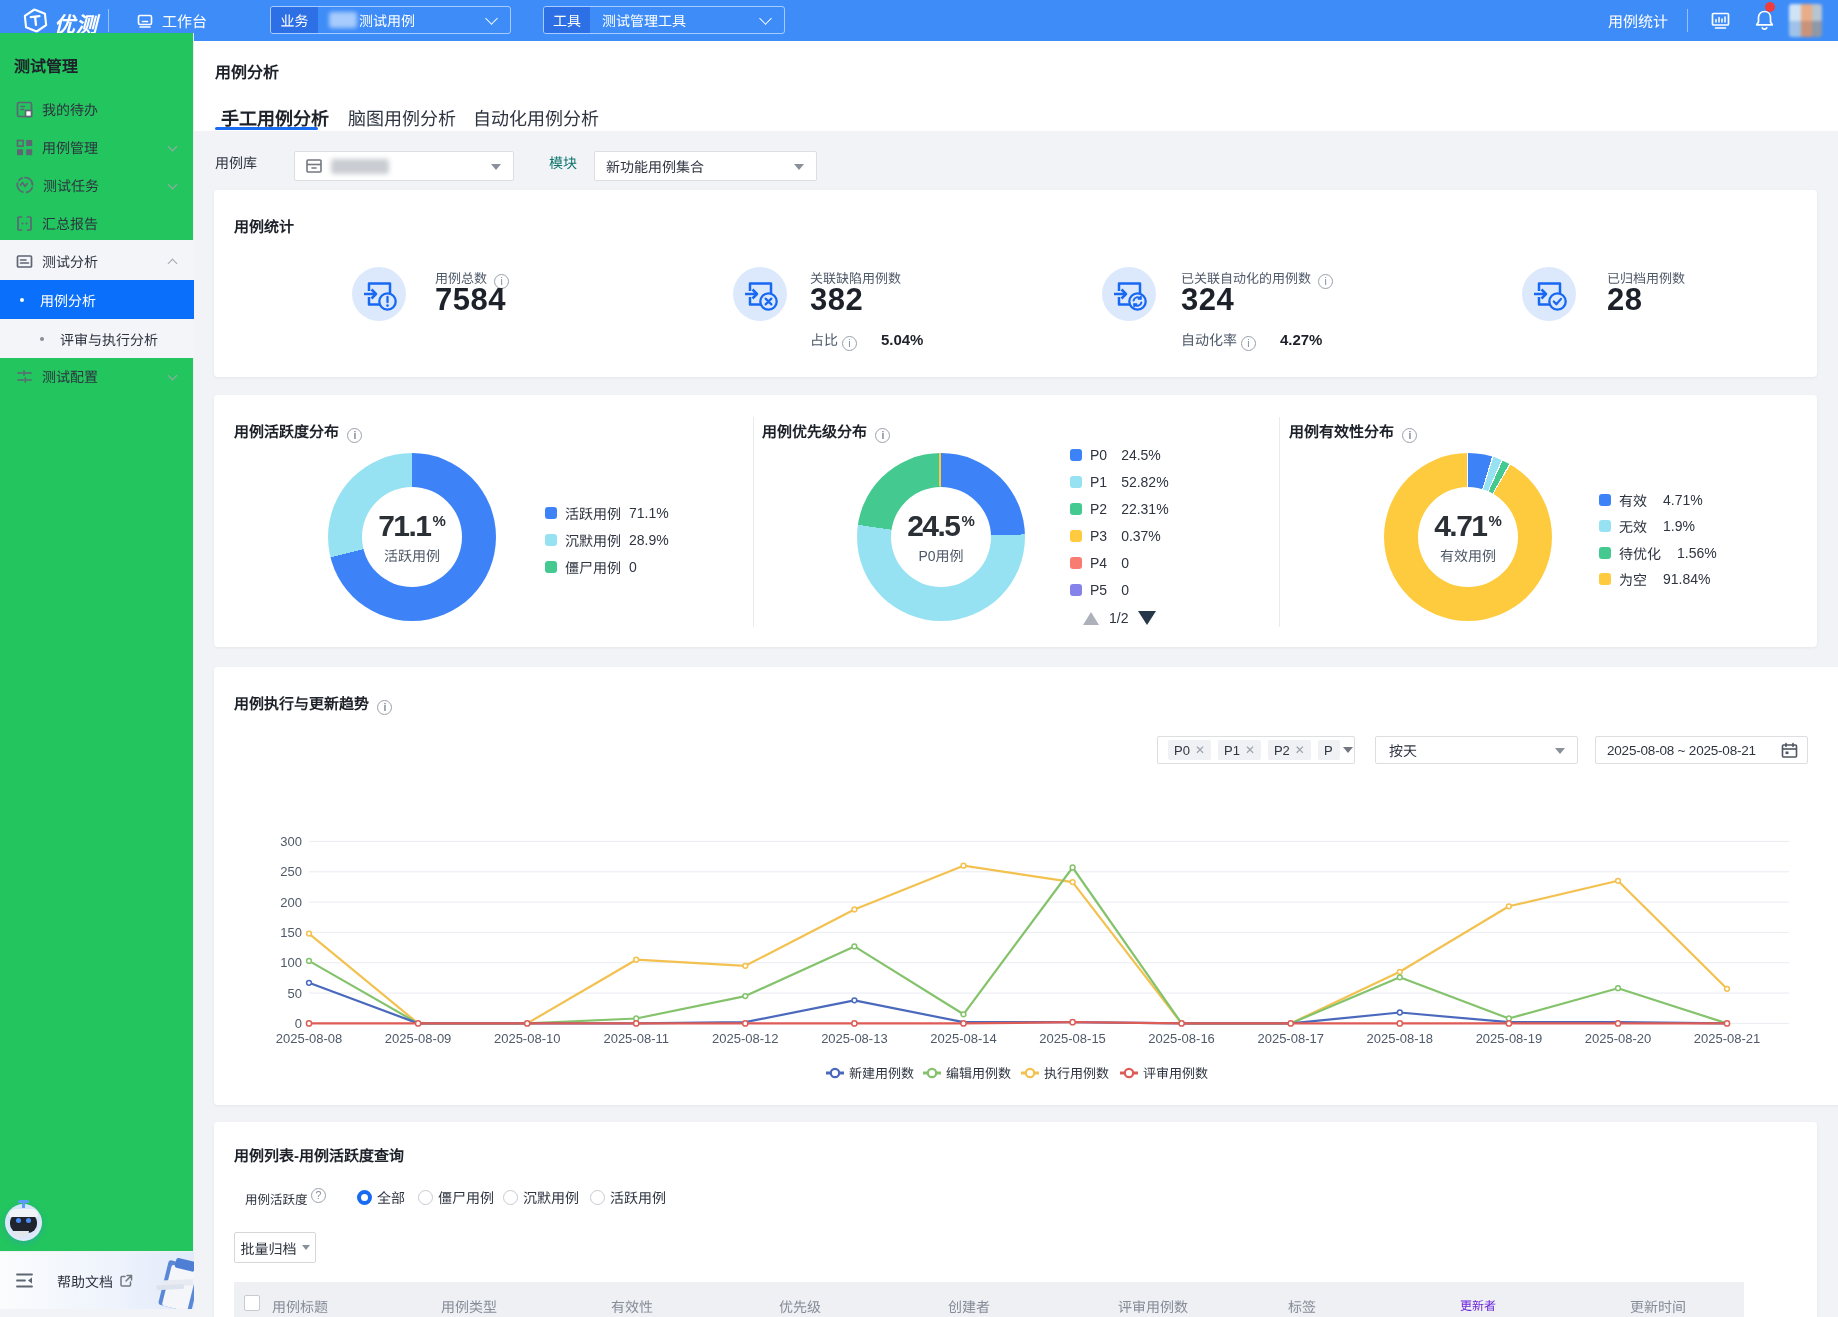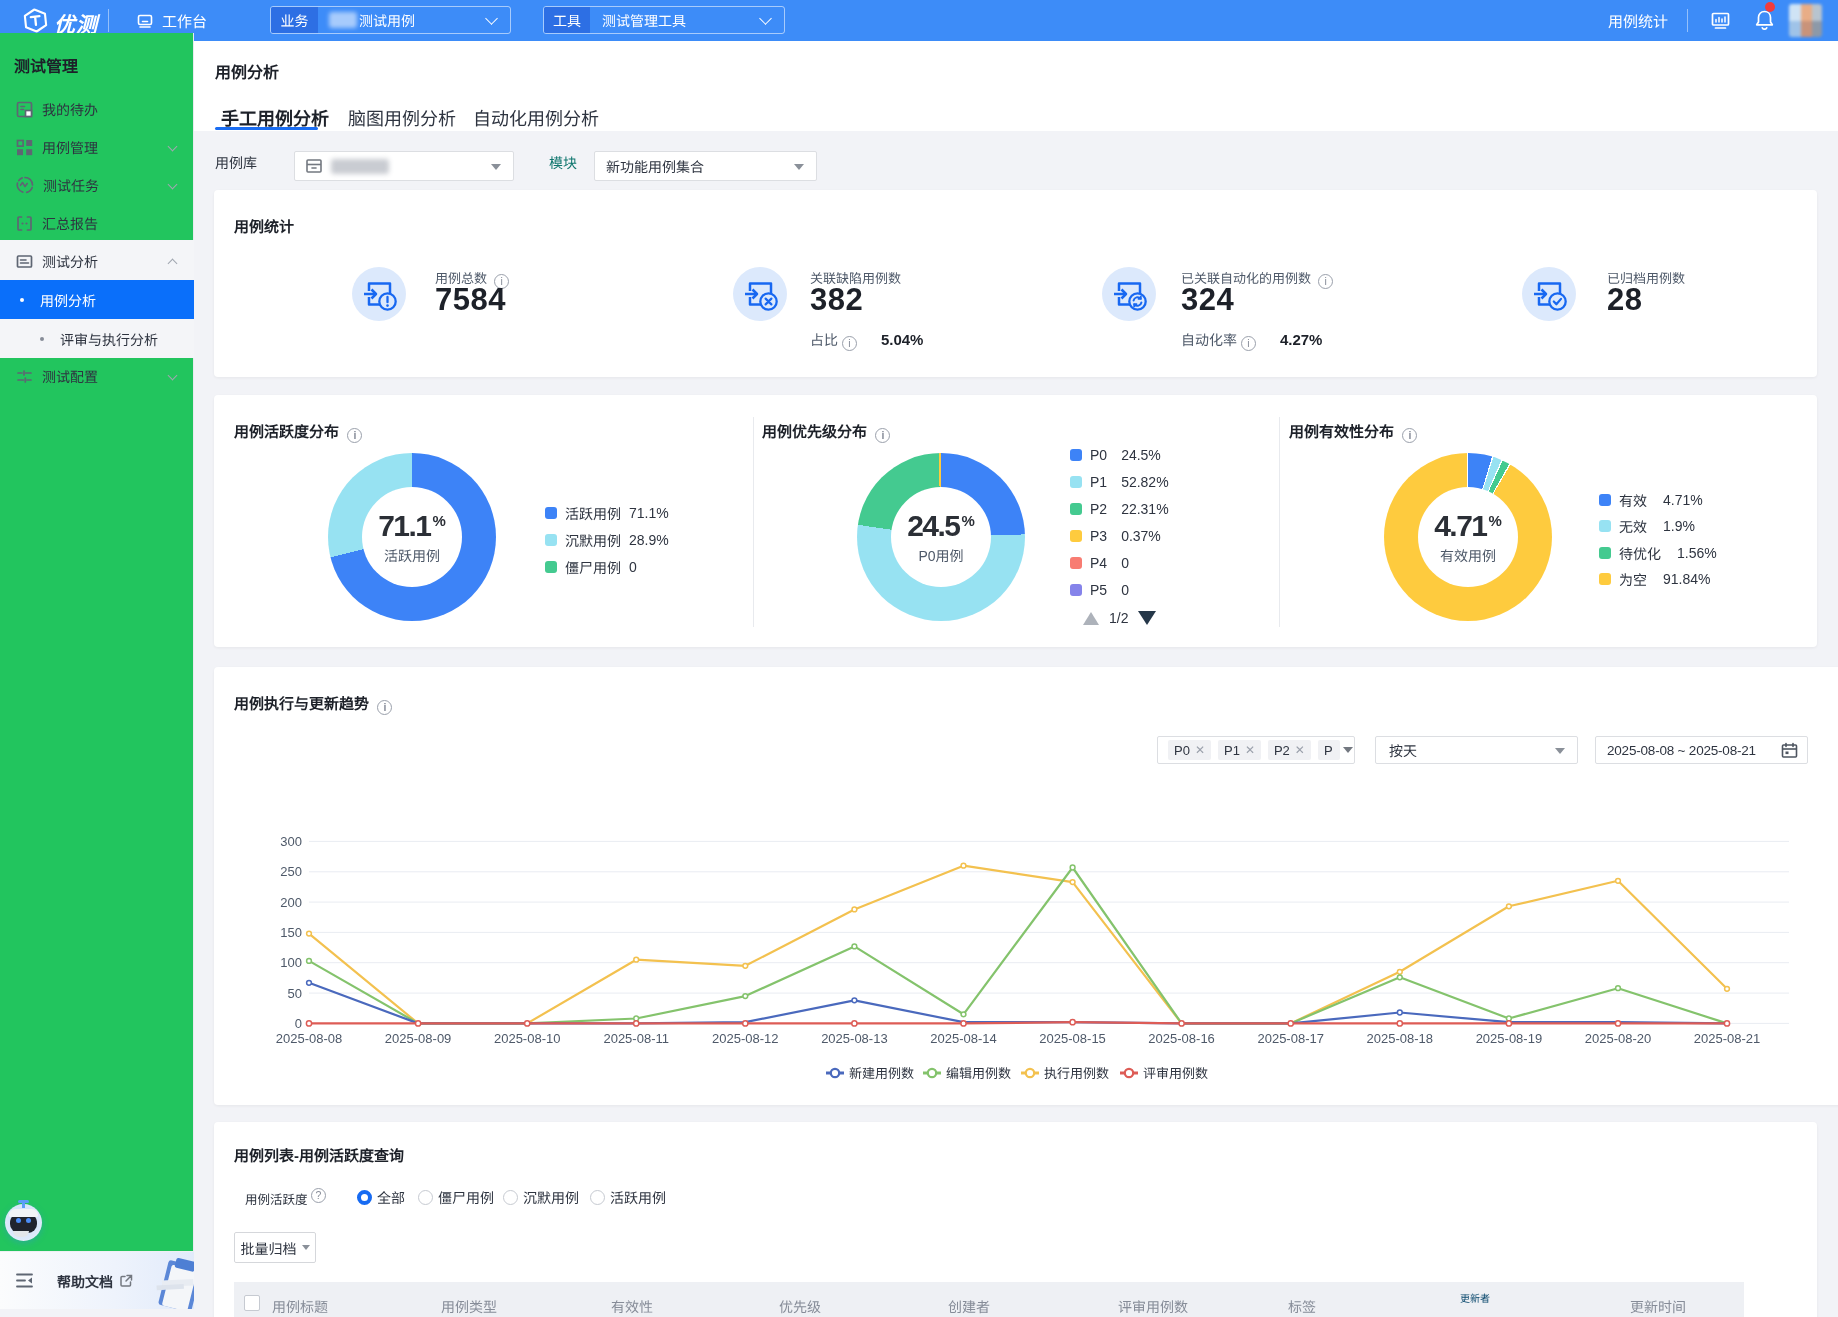--- a/index.html
+++ b/index.html
@@ -21,21 +21,21 @@
 #sidebar .sb-title{position:absolute;left:14px;top:20px;font-size:16px;font-weight:bold;color:#1d2129;}
 .sb-item{position:absolute;left:0;width:194px;height:38px;display:flex;align-items:center;font-size:14px;color:#2e3440;}
 .sb-item svg{margin-left:16px;margin-right:9px;}
 .sb-chev{position:absolute;right:18px;width:7px;height:7px;border-right:1.4px solid #a0a6b0;border-bottom:1.4px solid #a0a6b0;}
 .sb-chev.down{transform:rotate(45deg);}
 .sb-chev.up{transform:rotate(-135deg);}
 #sb-group{position:absolute;left:0;top:207px;width:194px;height:118px;background:#f4f5f8;}
 .sb-sub{position:absolute;left:0;width:194px;height:39px;display:flex;align-items:center;font-size:14px;}
 .sb-dot{width:4px;height:4px;border-radius:50%;margin-left:20px;margin-right:16px;}
 #sb-active{position:absolute;left:0;top:247px;width:194px;height:39px;background:#0a6ffa;color:#fff;}
-#sb-foot{position:absolute;left:0;bottom:0;width:209px;height:58px;background:linear-gradient(90deg,#fbfcfd 0%,#eef3fc 55%,#dfe9fa 100%);border-top:1px solid #eef0f3;display:flex;align-items:center;font-weight:bold;}
+#sb-foot{position:absolute;left:0;bottom:0;width:209px;height:58px;background:linear-gradient(90deg,#fbfcfd 0%,#eef3fc 55%,#dfe9fa 100%);border-top:1px solid #eef0f3;display:flex;align-items:center;}
 
 #main{position:absolute;left:194px;top:41px;width:1644px;height:1276px;background:#f2f3f7;}
 #mhead{position:absolute;left:0;top:0;width:1644px;height:90px;background:#fff;}
 #mhead h1{position:absolute;left:21px;top:18px;font-size:16px;font-weight:bold;}
 .tab{position:absolute;top:63px;font-size:18px;color:#2e3440;}
 .tab.active{font-weight:bold;color:#1d2129;}
 #tab-underline{position:absolute;left:21px;top:86px;width:103px;height:3px;background:#1a6df2;border-radius:2px;}
 .card{position:absolute;background:#fff;border-radius:4px;box-shadow:0 1px 3px rgba(31,35,41,.06);}
 .card-title{font-size:15px;font-weight:bold;color:#1d2129;}
 .iinfo{display:inline-block;width:15px;height:15px;border:1px solid #9aa0ab;border-radius:50%;color:#868c98;font-size:10.5px;line-height:13px;text-align:center;vertical-align:-2px;font-style:normal;}
@@ -461,17 +461,17 @@
     <div style="position:absolute;left:20px;top:110px;width:82px;height:31px;border:1px solid #d5d7db;border-radius:2px;background:#fff;display:flex;align-items:center;justify-content:center;font-size:14px;color:#2e3440;">批量归档<span class="chev-g" style="position:static;margin-left:5px;border-left-width:4px;border-right-width:4px;border-top-width:5px;"></span></div>
     <div style="position:absolute;left:20px;top:160px;width:1510px;height:80px;background:#eef0f4;">
       <div style="position:absolute;left:10px;top:13px;width:16px;height:16px;border:1px solid #c6cad1;border-radius:2px;background:#fff;"></div>
       <div style="position:absolute;top:14px;left:38px;font-size:14px;color:#868c98;">用例标题</div>
       <div style="position:absolute;top:14px;left:207px;font-size:14px;color:#868c98;">用例类型</div>
       <div style="position:absolute;top:14px;left:377px;font-size:14px;color:#868c98;">有效性</div>
       <div style="position:absolute;top:14px;left:545px;font-size:14px;color:#868c98;">优先级</div>
       <div style="position:absolute;top:14px;left:714px;font-size:14px;color:#868c98;">创建者</div>
       <div style="position:absolute;top:14px;left:884px;font-size:14px;color:#868c98;">评审用例数</div>
       <div style="position:absolute;top:14px;left:1054px;font-size:14px;color:#868c98;">标签</div>
-      <div style="position:absolute;top:8px;left:1226px;font-size:10px;color:#0c4a6e;">更新者</div>
+      <div style="position:absolute;top:14px;left:1226px;font-size:12px;color:#6d28d9;">更新者</div>
       <div style="position:absolute;top:14px;left:1396px;font-size:14px;color:#868c98;">更新时间</div>
     </div>
   </div>
 </div>
 
 </body></html>

